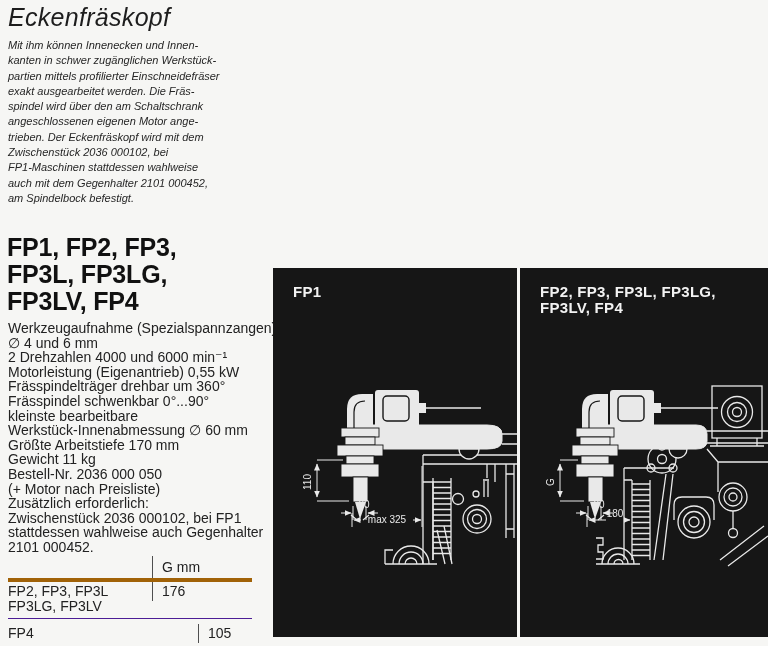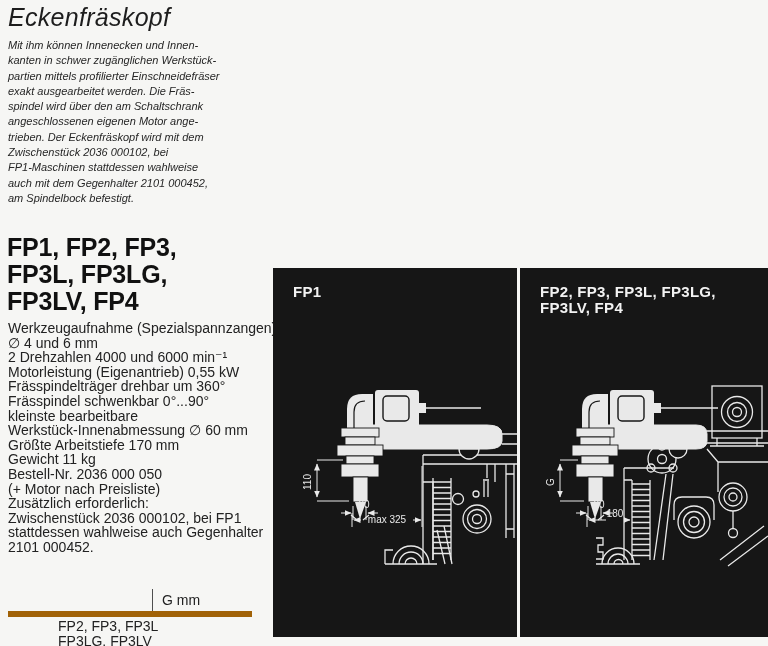--- a/index.html
+++ b/index.html
@@ -28,24 +28,24 @@
   .specs{
     left:8px;top:321px;width:280px;
     font-size:14px;line-height:14.6px;white-space:pre-line;color:#222;
   }
   .spec-table{
     left:8px;top:556px;width:244px;font-size:14px;color:#222;
   }
   .t-row{display:flex;}
   .t-left{width:144px;padding:2px 0;white-space:pre-line;line-height:15px;}
   .t-right{flex:1;border-left:1px solid #4f4f4f;padding:2px 0 2px 9px;line-height:15px;}
-  .t-head{border-bottom:6px solid #a16207;height:22px;margin-top:33px;}
+  .t-head{border-bottom:4px solid #a16207;height:22px;}
   .t-head .t-right{padding-top:4px;}
-  .t-r1{border-bottom:3px solid #4c1d95;min-height:36px;align-items:center;flex-direction:column;}
-  .t-r2{min-height:28px;align-items:center;}
+  .t-r1{border-bottom:1px solid #4c1d95;min-height:36px;align-items:flex-start;}
+  .t-r2{min-height:28px;align-items:center;gap:46px;}
   .panel{
     background:#161616;overflow:hidden;
   }
   .panel-left{left:273px;top:268px;width:244px;height:369px;}
   .panel-right{left:520px;top:268px;width:248px;height:369px;}
   .panel-label{
     position:absolute;left:20px;top:16px;
     color:#f2f2f2;font-weight:bold;font-size:15px;line-height:16px;
     letter-spacing:.3px;white-space:pre-line;
   }

